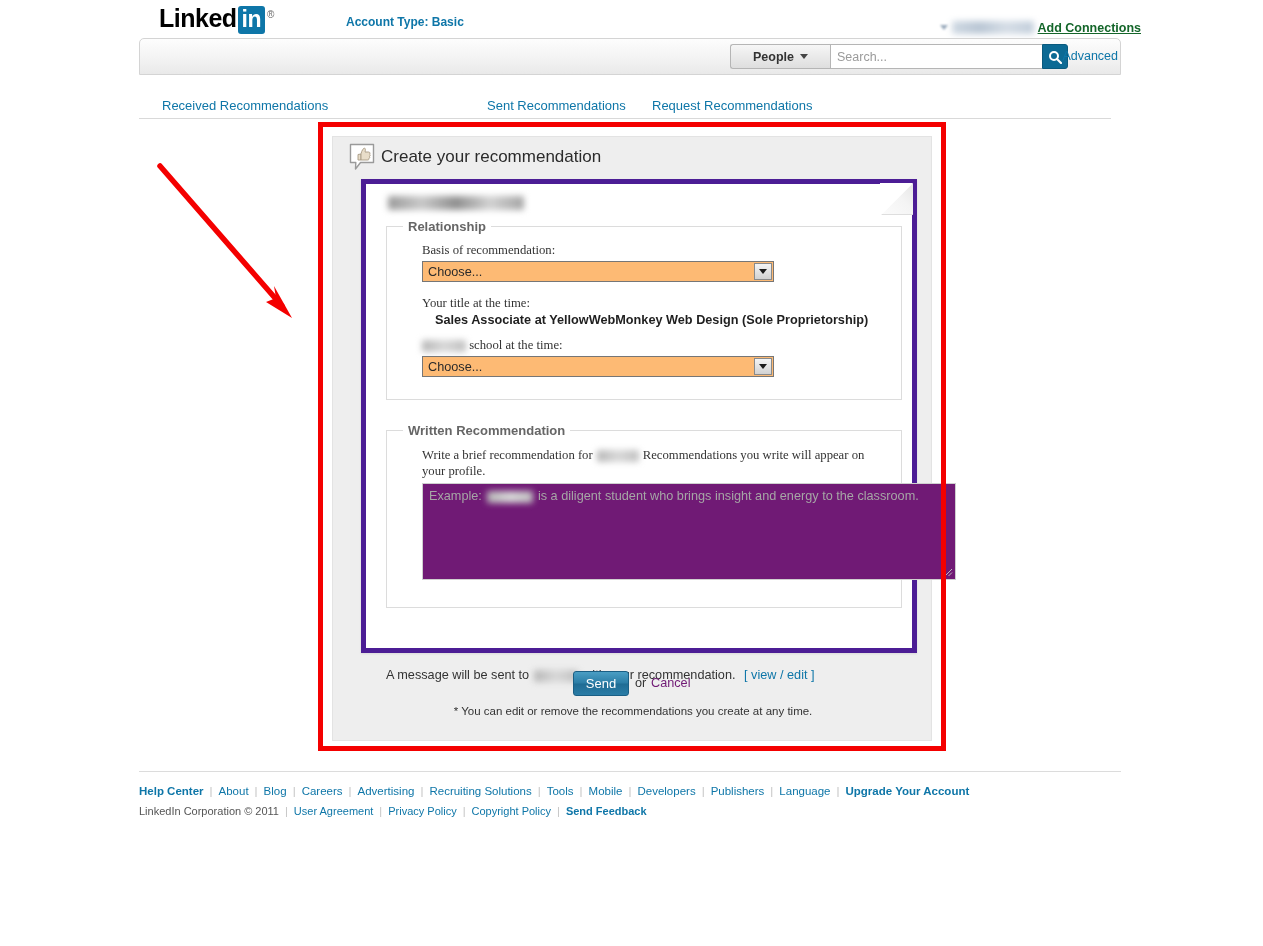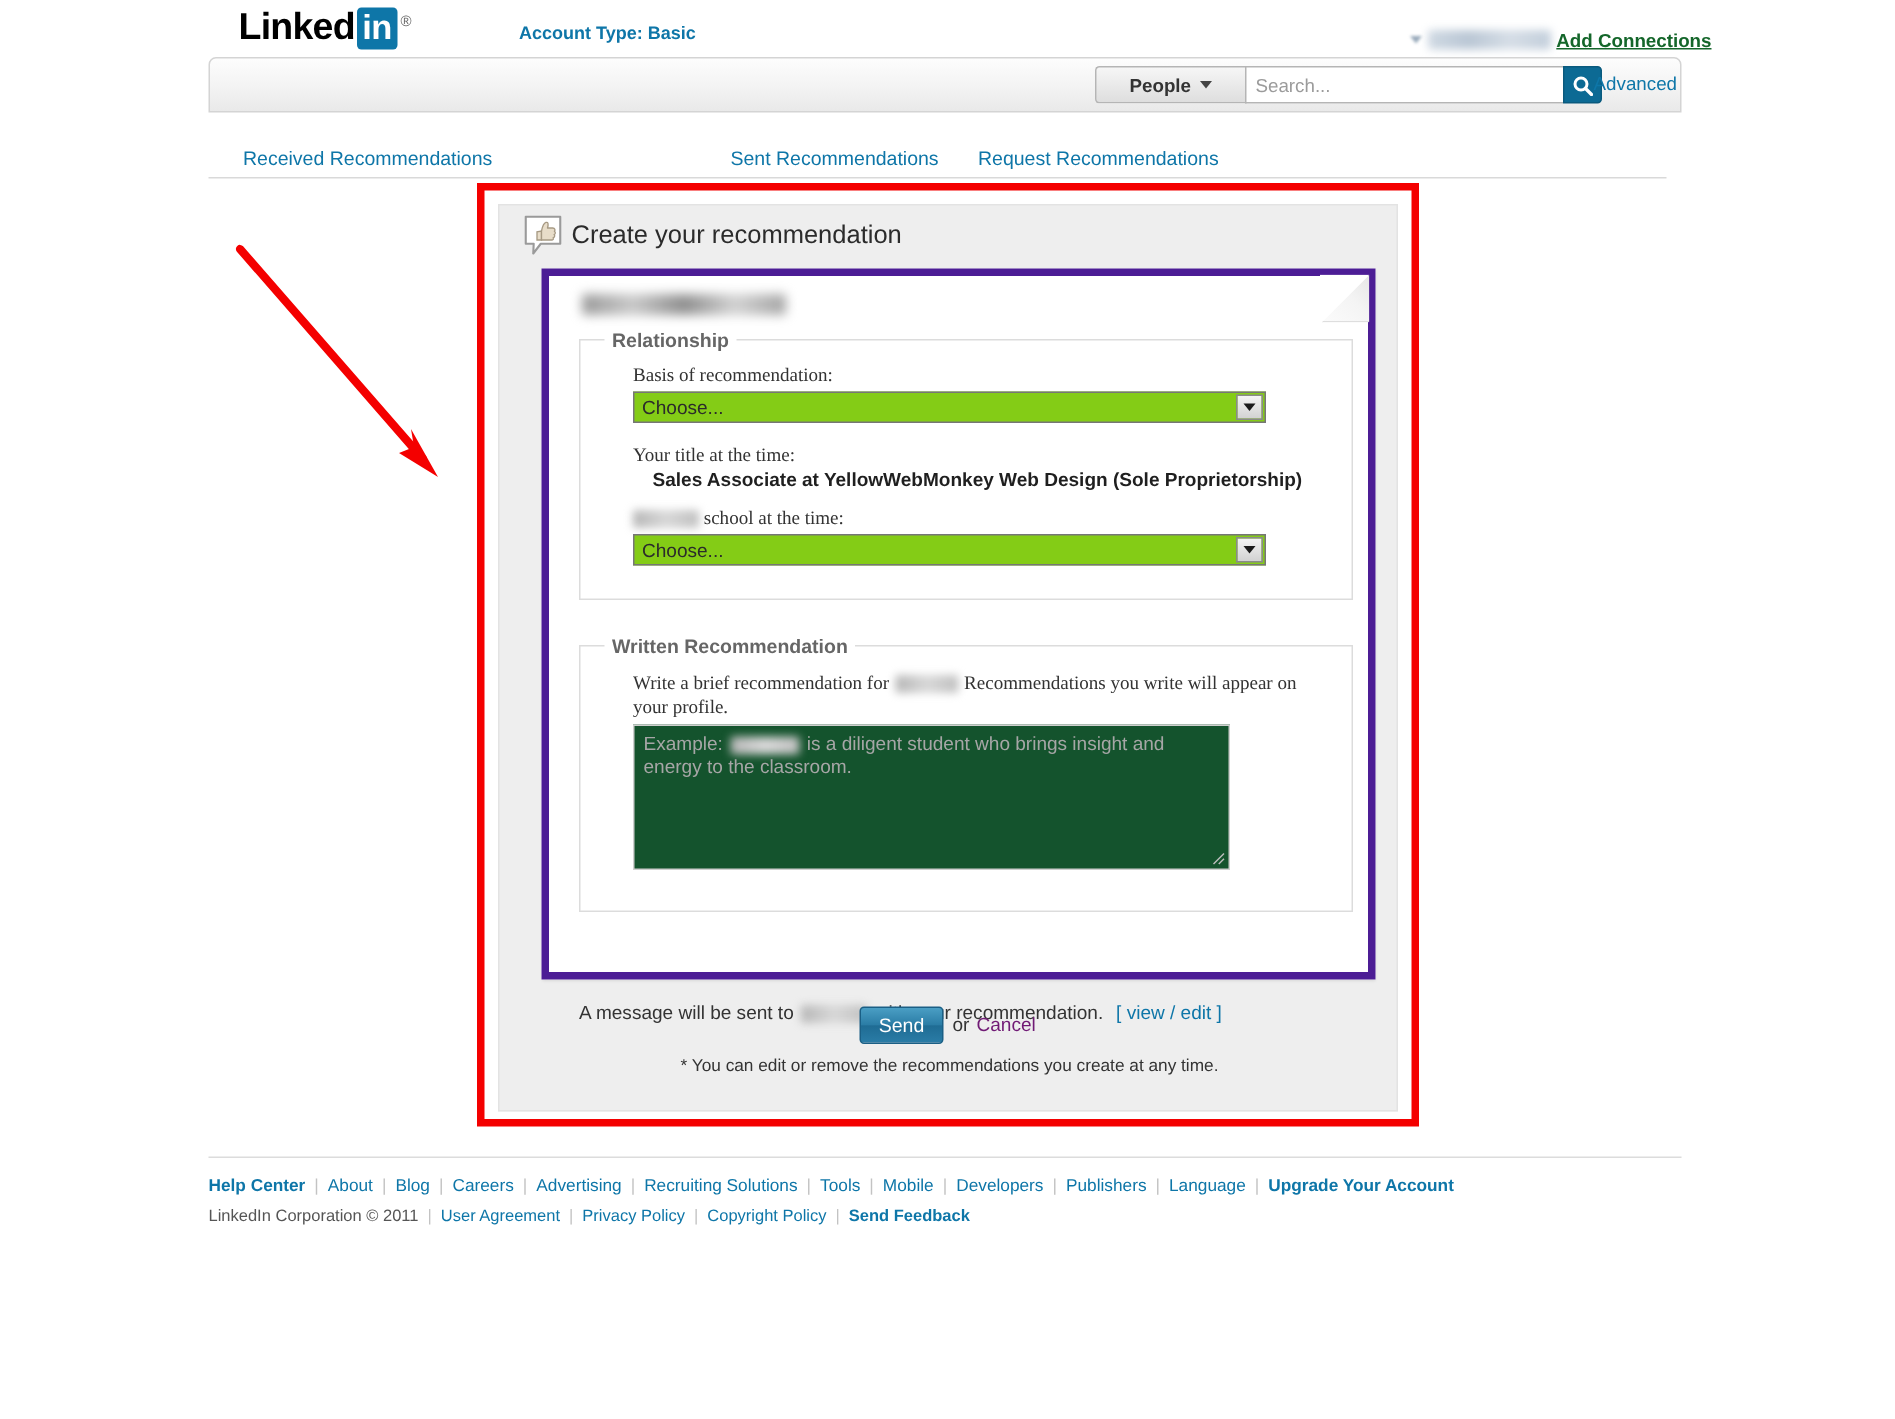--- a/index.html
+++ b/index.html
@@ -91,35 +91,35 @@
   
   .fs { position:absolute; border:1px solid #dcdcdc; }
   .fs-legend { position:absolute; top:-8px; left:16px; background:#fff; padding:0 5px;
      font-size:13px; color:#666; font-weight:bold; }
   .fs-rel { left:20px; top:42px; width:516px; height:174px; }
   .fs-wr  { left:20px; top:246px; width:516px; height:178px; }
 
   .lbl { font-size:12.7px; color:#333;font-family:Liberation Serif, serif; }
   .bold-val { font-size:12.7px; color:#1f1f1f; font-weight:bold; }
 
-  .sel { position:relative; width:422px; height:21px; border:1px solid #767676;
-     background:#84cc16; display:flex; align-items:center; }
+  .sel { position:relative; width:352px; height:21px; border:1px solid #767676;
+     background:#fdba74; display:flex; align-items:center; }
   .sel .txt { font-size:12.7px; color:#2b2b2b; padding-left:5px; }
   .sel .btn { position:absolute; right:1px; top:1px; width:18px; height:17px;
      background:linear-gradient(to bottom,#f4f4f4,#d2d2d2); border:1px solid #8a8a8a;
      display:flex; align-items:center; justify-content:center; }
   .sel .btn i { width:0;height:0;border-left:4px solid transparent;
      border-right:4px solid transparent;border-top:5px solid #1b1b1b;}
 
   .blur-inline { display:inline-block; vertical-align:middle; height:12px;
      background:linear-gradient(90deg,#b6b6b6,#d8d8d8,#c0c0c0);
      filter:blur(3px); border-radius:2px; }
 
-  .ta { position:absolute; width:398px; height:97px; border:1px solid #cfcfcf;
-     background:#14532d; font-size:12.7px; color:#a6a6a6; padding:5px 6px; line-height:15px;
+  .ta { position:absolute; width:534px; height:97px; border:1px solid #cfcfcf;
+     background:#701a75; font-size:12.7px; color:#a6a6a6; padding:5px 6px; line-height:15px;
      font-family:"Liberation Sans", sans-serif; resize:none; overflow:hidden; }
   .ta-handle { position:absolute; pointer-events:none; }
 
   .msgline { position:absolute; left:20px; top:484px; font-size:12.7px; color:#333; }
   .viewedit { color:#0e76a8; text-decoration:none; }
 
   .send-btn { position:absolute; left:240px; top:534px; width:56px; height:25px;
      background:linear-gradient(to bottom,#4a9ec4 0%,#2b7da6 48%,#1f6c94 52%,#2a7ca6 100%);
      border:1px solid #1a5f85; border-radius:3px; color:#fff; font-size:13px;
      display:flex; align-items:center; justify-content:center; cursor:pointer;

